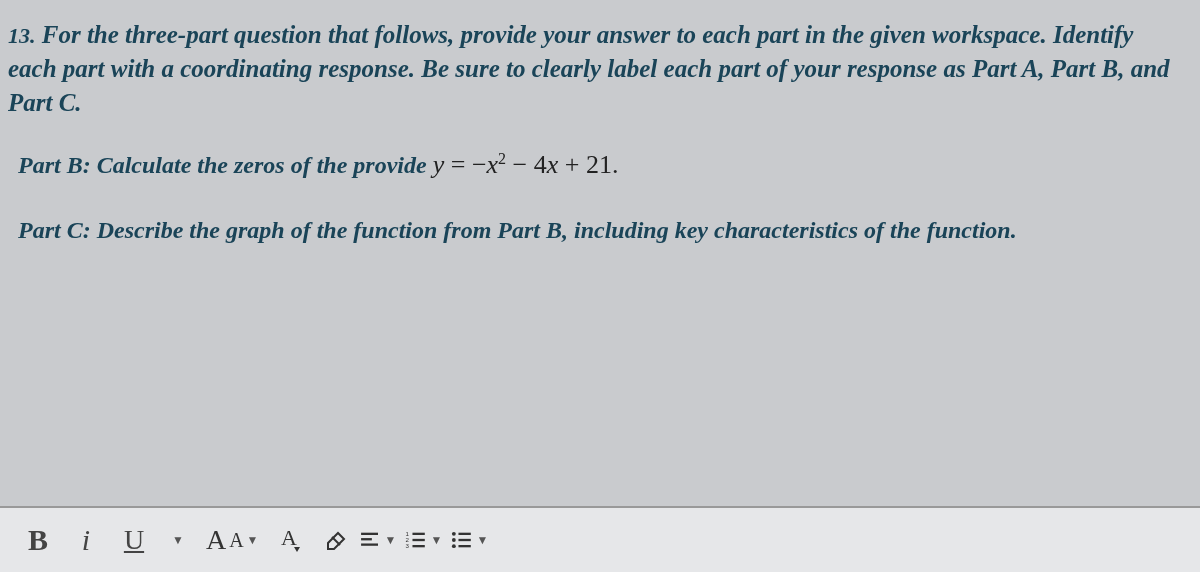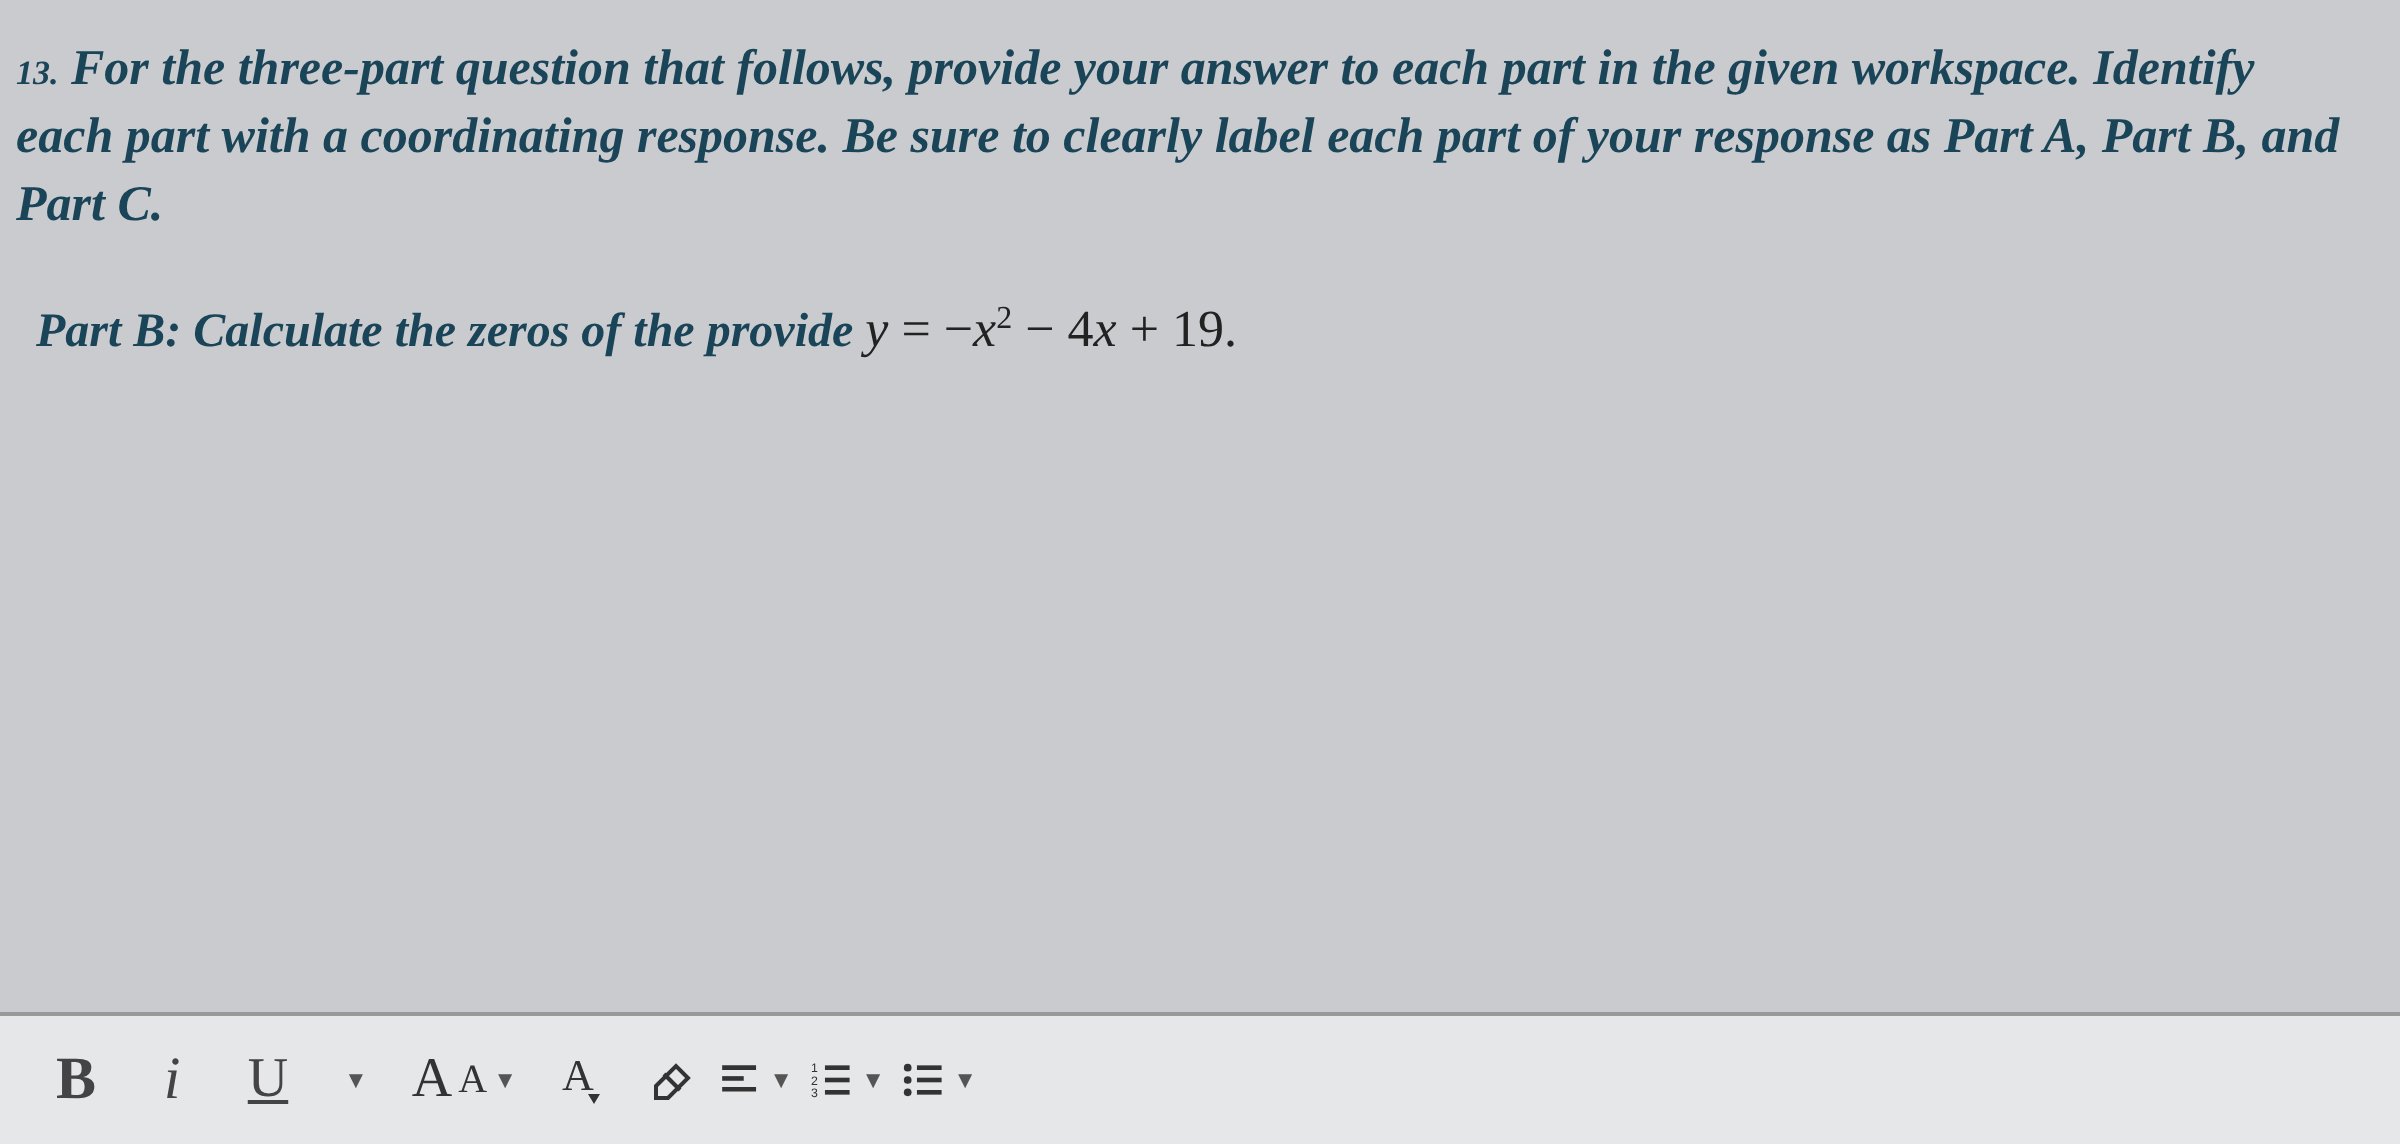--- a/index.html
+++ b/index.html
@@ -9,21 +9,21 @@
       background: #c9cbce;
       font-family: Georgia, 'Times New Roman', serif;
       overflow: hidden;
       position: relative;
     }
     .question-area {
       padding: 18px 28px 10px 8px;
       color: #1a4458;
     }
     .question-number {
-      font-size: 17px;
+      font-size: 22px;
       font-weight: bold;
       font-style: italic;
       color: #1a4458;
       display: inline;
     }
     .question-intro {
       font-size: 25px;
       font-weight: bold;
       font-style: italic;
       color: #1a4458;
@@ -133,23 +133,24 @@
 
 <div class="question-area">
   <p class="question-intro">
     <span class="question-number">13.</span>
     <span>For the three-part question that follows, provide your answer to each part in the given workspace. Identify each part with a coordinating response. Be sure to clearly label each part of your response as Part A, Part B, and Part C.</span>
   </p>
 
 
   <p class="part">
     <span>Part B: Calculate the zeros of the provide </span>
-    <span class="math-var">y</span><span class="math-plain"> = </span><span class="math-plain">−</span><span class="math-var">x</span><span class="math-plain sup">2</span><span class="math-plain"> − 4</span><span class="math-var">x</span><span class="math-plain"> + 19.</span>
+    <span class="math-var">y</span><span class="math-plain"> = </span><span class="math-plain">−</span><span class="math-var">x</span><span class="math-plain sup">2</span><span class="math-plain"> − 4</span><span class="math-var">x</span><span class="math-plain"> + 21.</span>
   </p>
 
+  <p class="part">Part C: Describe the graph of the function from Part B, including key characteristics of the function.</p>
 </div>
 
 <div class="toolbar">
   <div class="tb-btn tb-bold">B</div>
   <div class="tb-btn tb-italic">i</div>
   <div class="tb-btn tb-underline">U</div>
 
   <div class="font-family-select">
     <span class="dropdown-caret">▼</span>
   </div>

